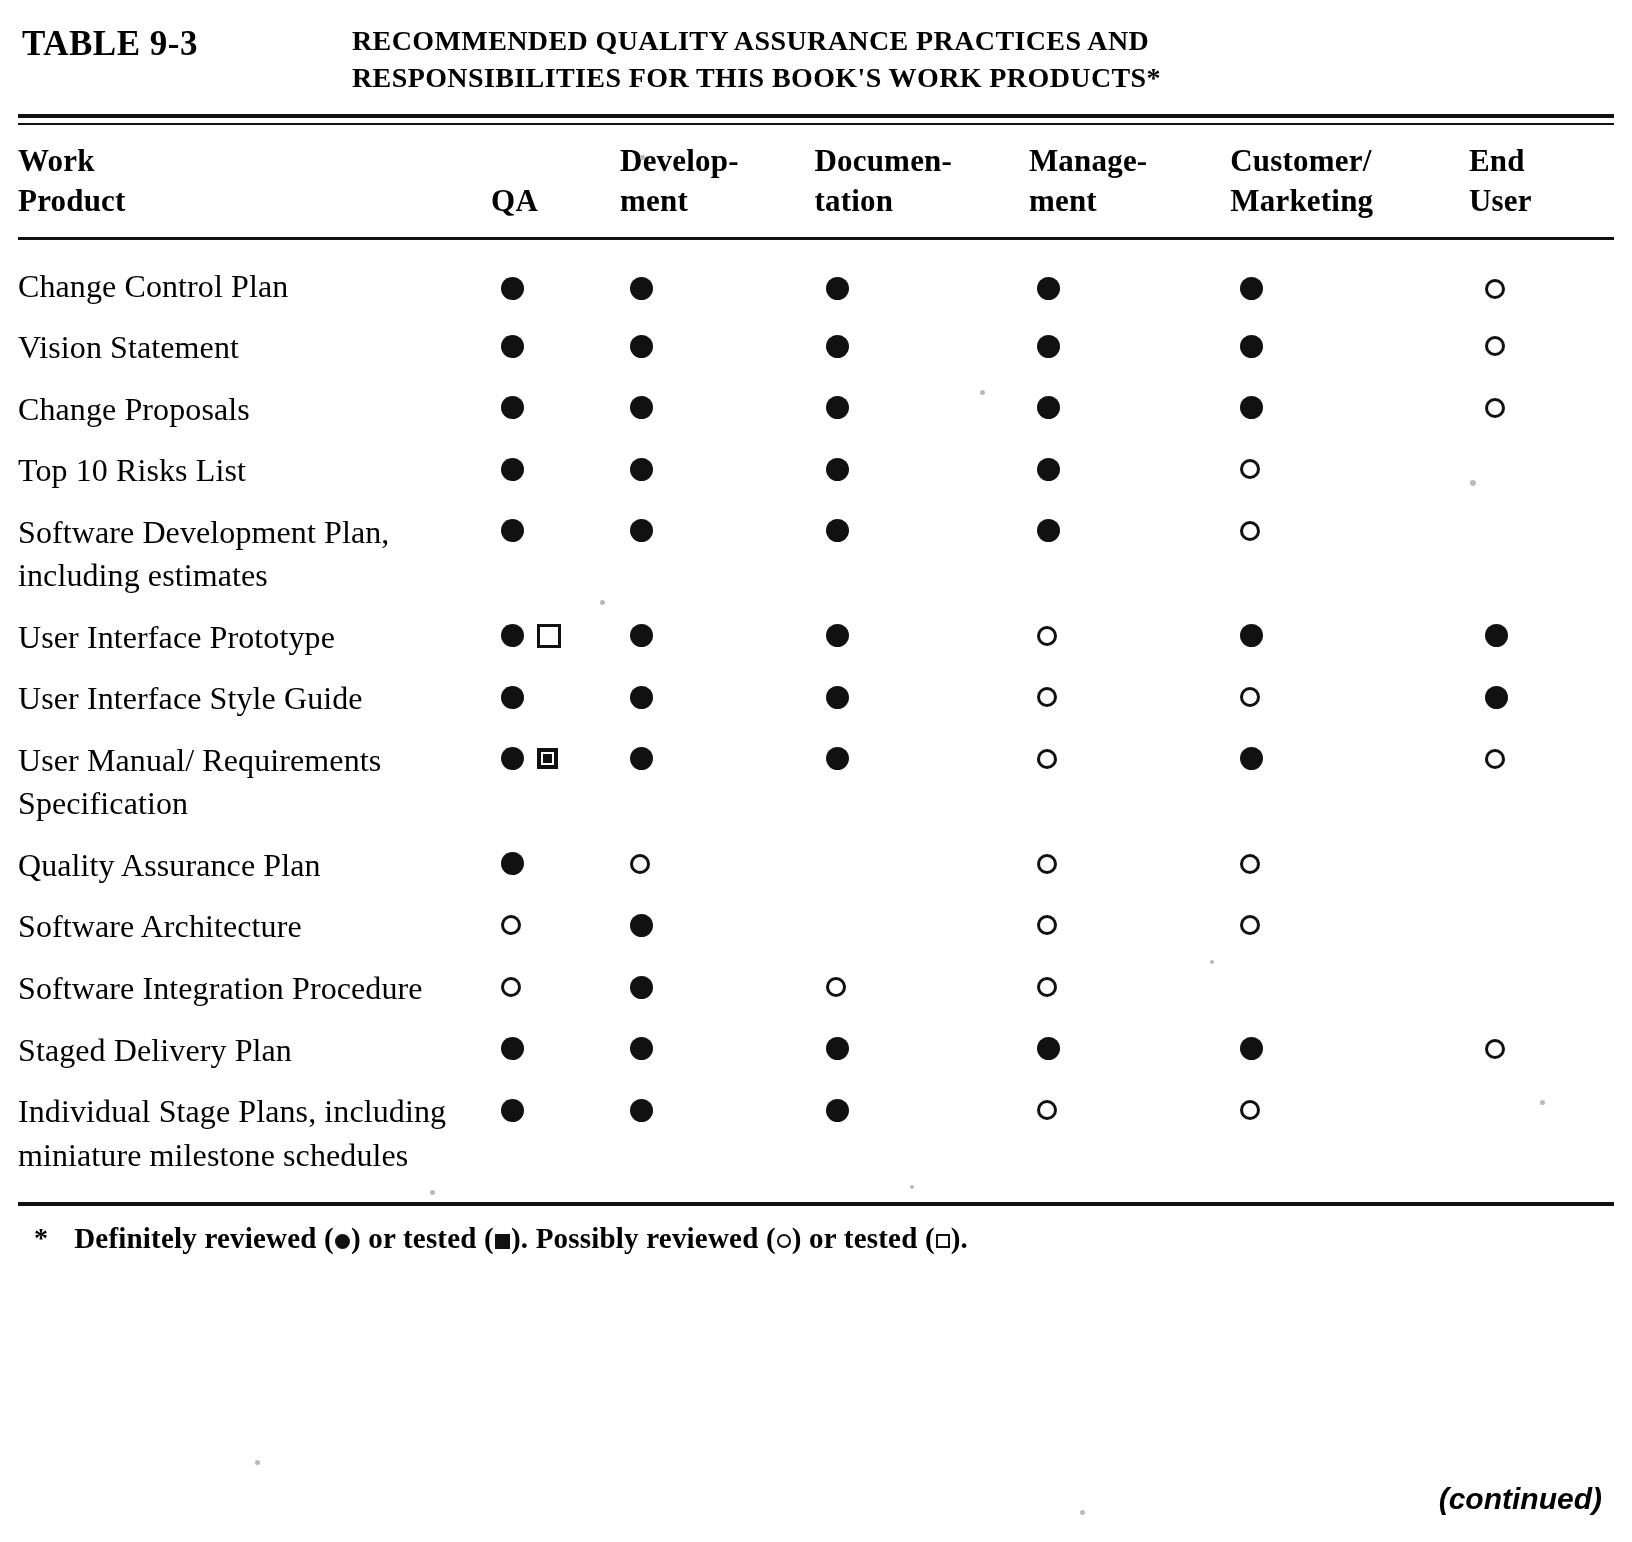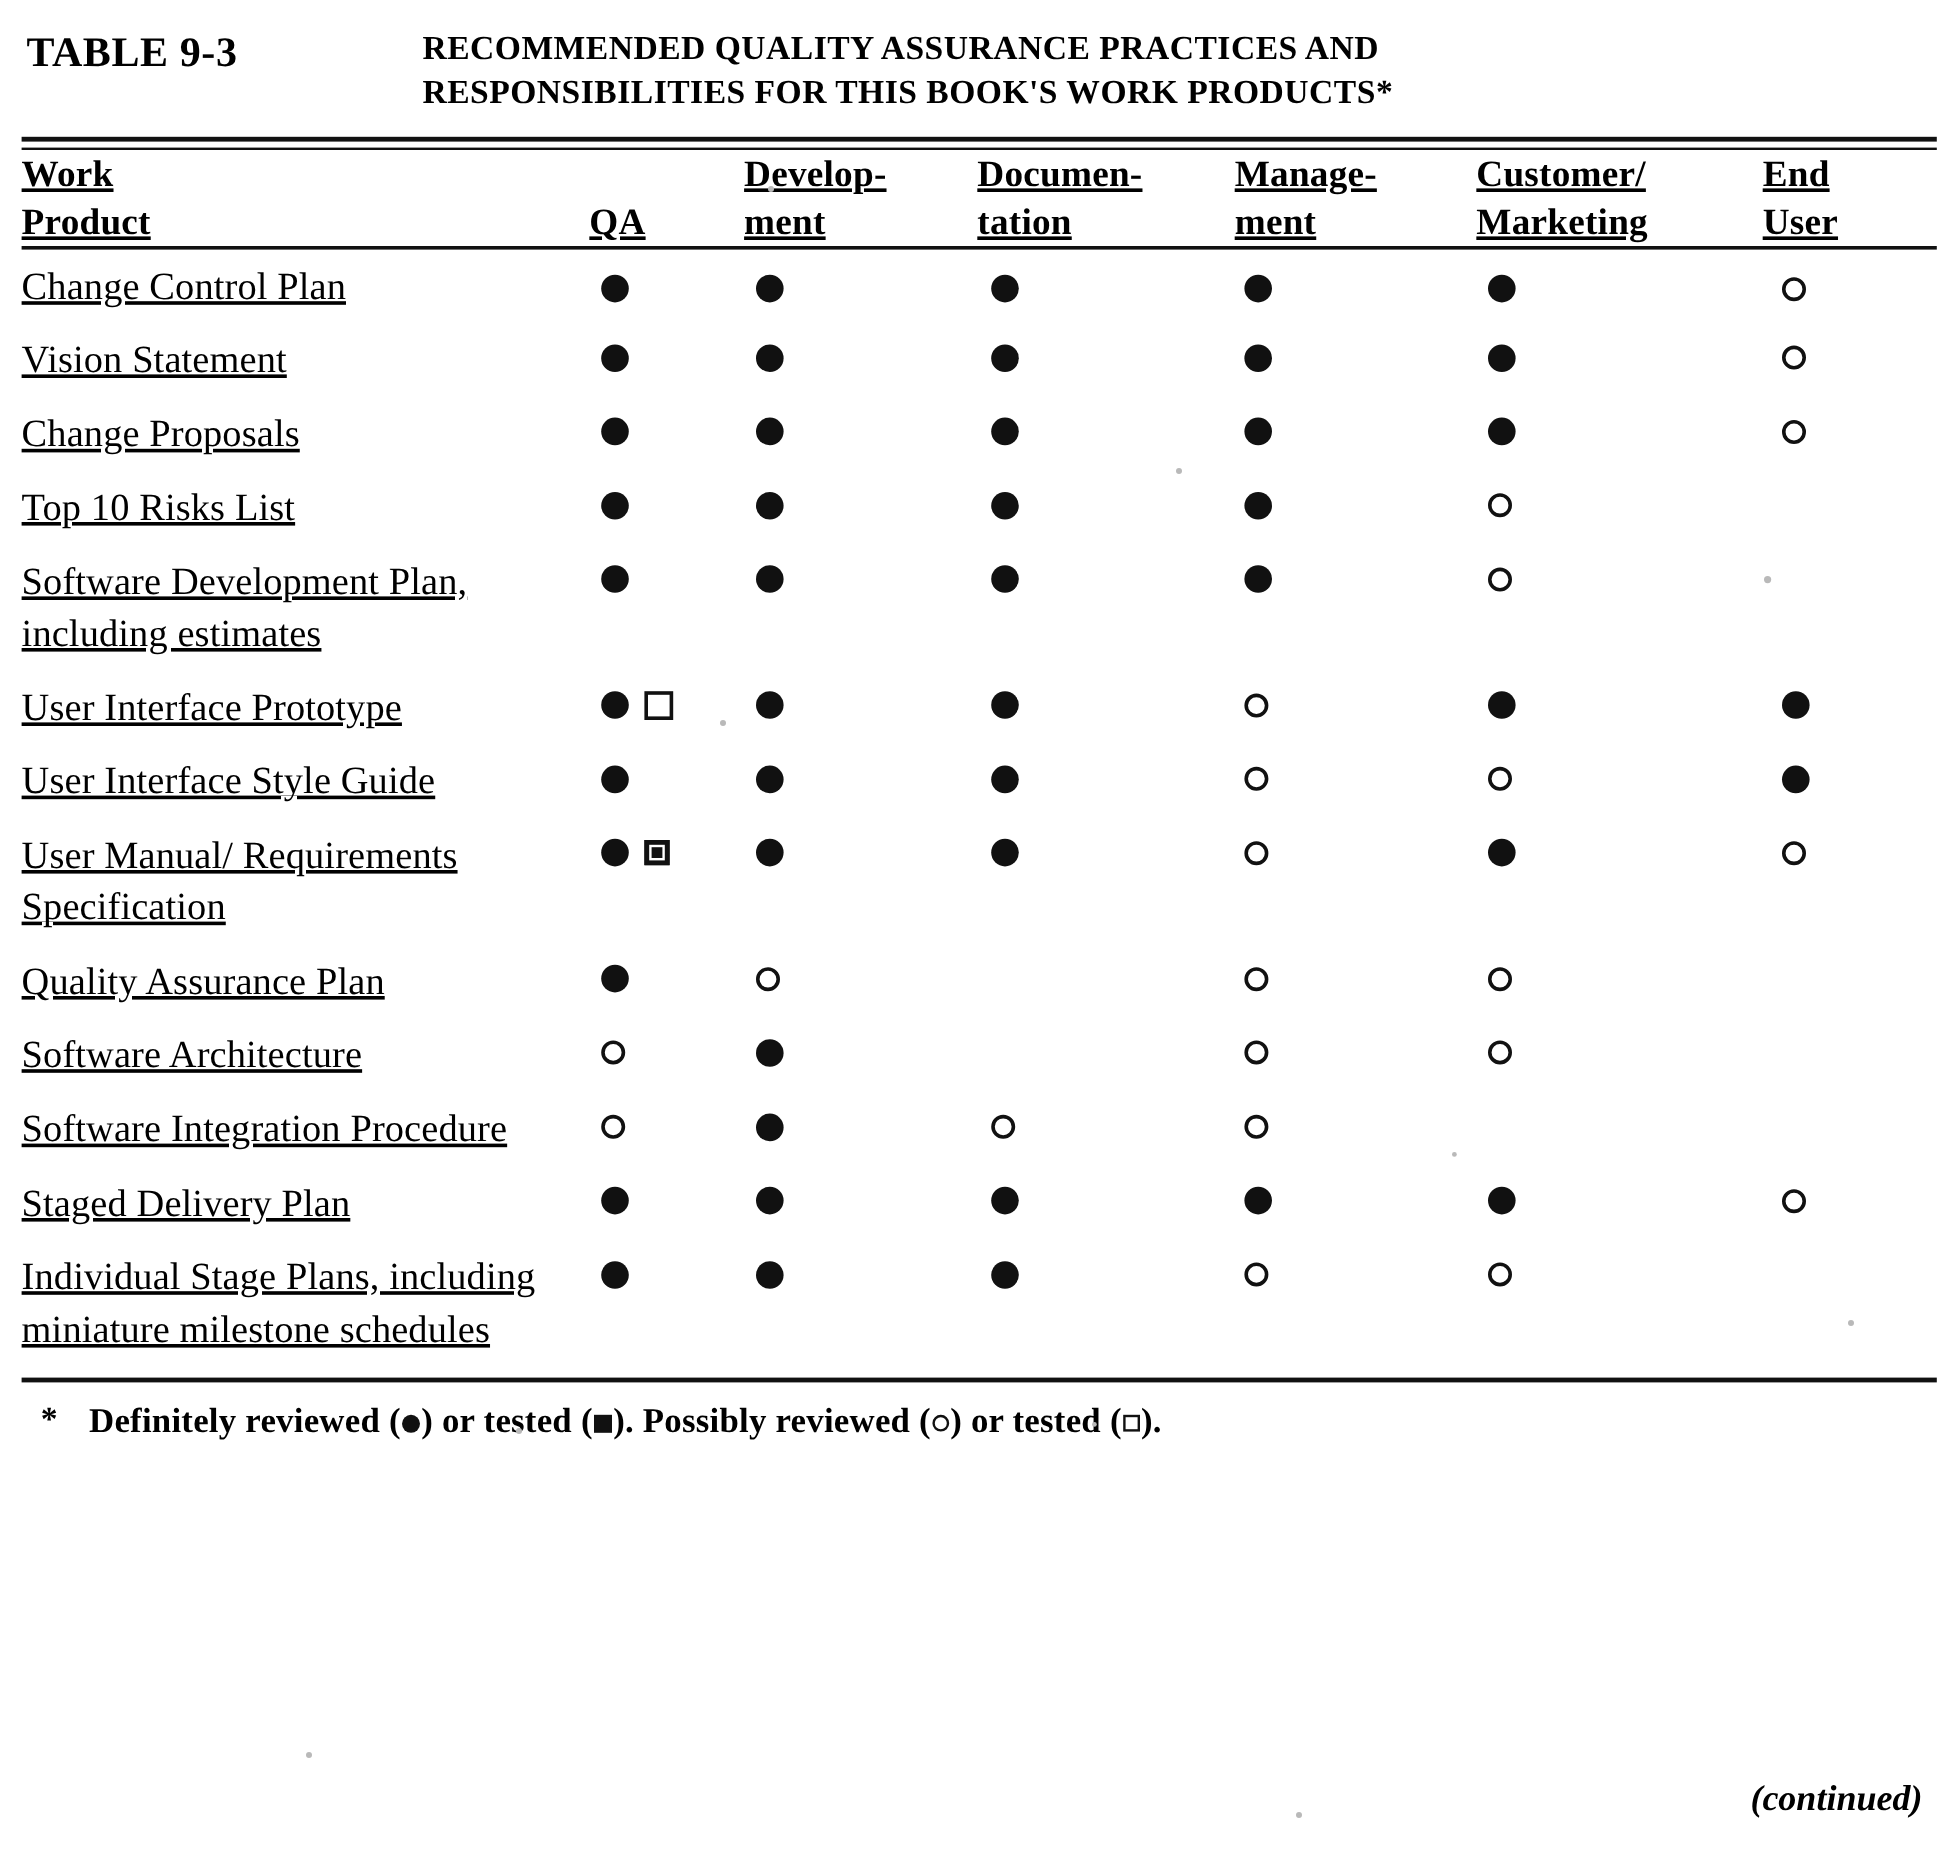--- a/index.html
+++ b/index.html
@@ -62,24 +62,23 @@
   }
   .rule-bottom {
     margin: 10px 18px 0 18px;
     border-top: 4px solid #111;
     height: 0;
   }
 
   
   table.matrix {
     width: calc(100% - 36px);
-    margin: 0 18px;
+    margin: 16px 18px;
     border-collapse: collapse;
     table-layout: fixed;
-    text-decoration: underline;
   }
   table.matrix th, table.matrix td {
     padding: 0;
     vertical-align: top;
   }
   col.c-product { width: 450px; }
   col.c-qa      { width: 140px; }
   col.c-dev     { width: 195px; }
   col.c-doc     { width: 215px; }
   col.c-mgmt    { width: 200px; }
@@ -191,21 +190,21 @@
     width: 14px; height: 14px;
     border: 2px solid #111; background: #fff;
     display: inline-block; vertical-align: middle; margin: 0 1px;
     box-sizing: border-box;
   }
 
   .continued {
     position: absolute;
     right: 30px;
     bottom: 26px;
-    font-family: Liberation Serif, serif;
+    font-family: Liberation Sans, sans-serif;
     font-style: italic;
     font-weight: 700;
     font-size: 30px;
   }
 
   
   .speck {
     position: absolute;
     background: #b9b9b9;
     border-radius: 50%;

